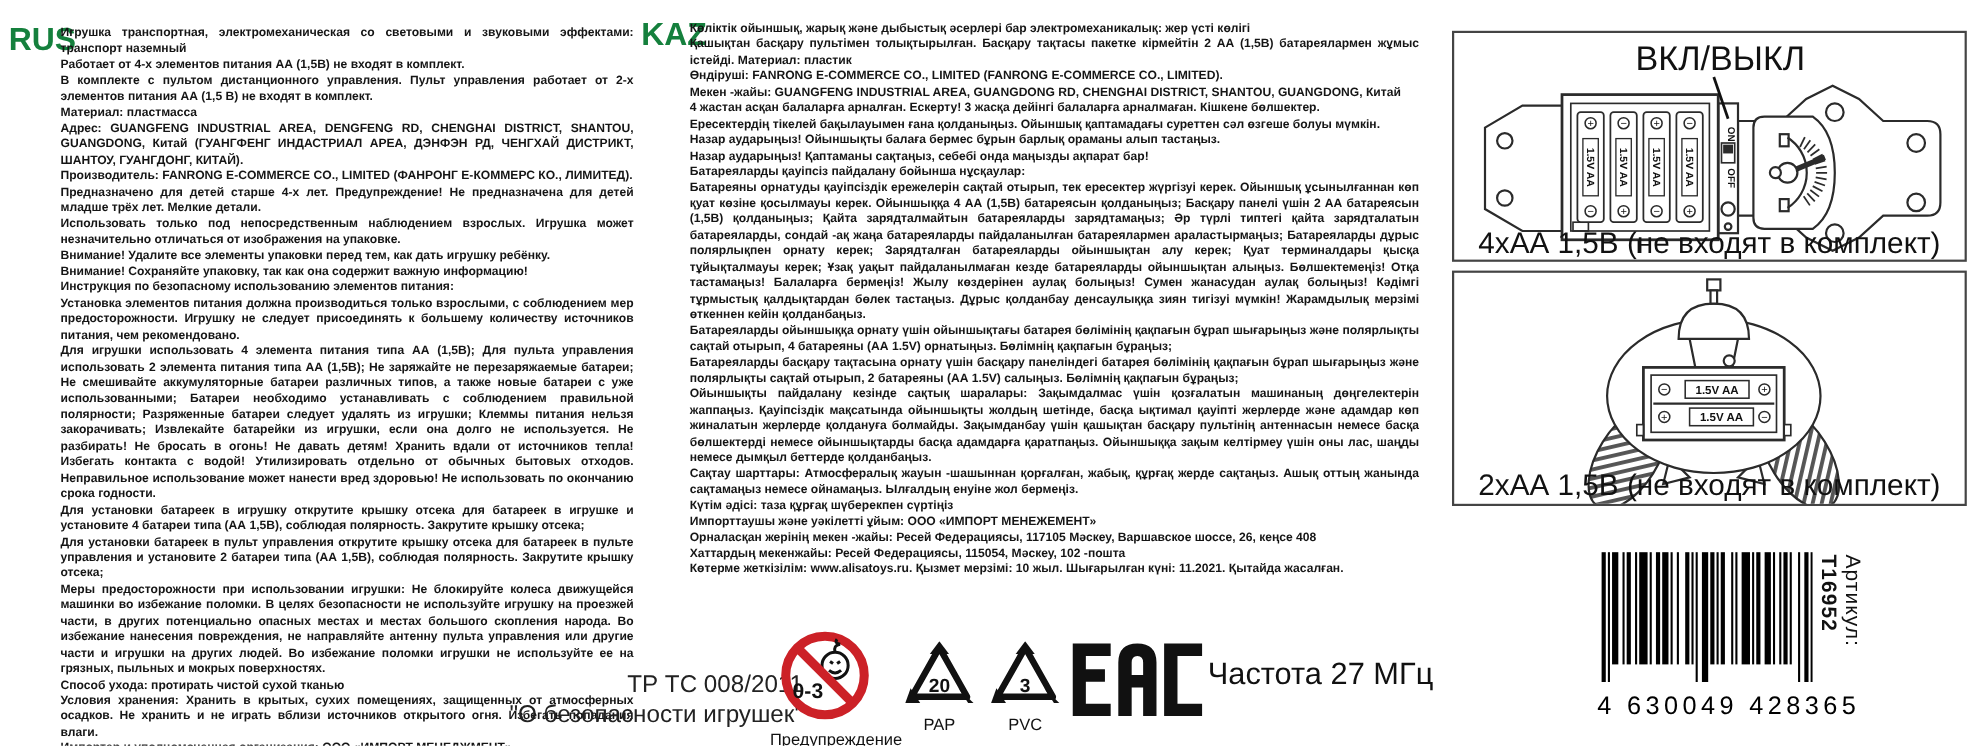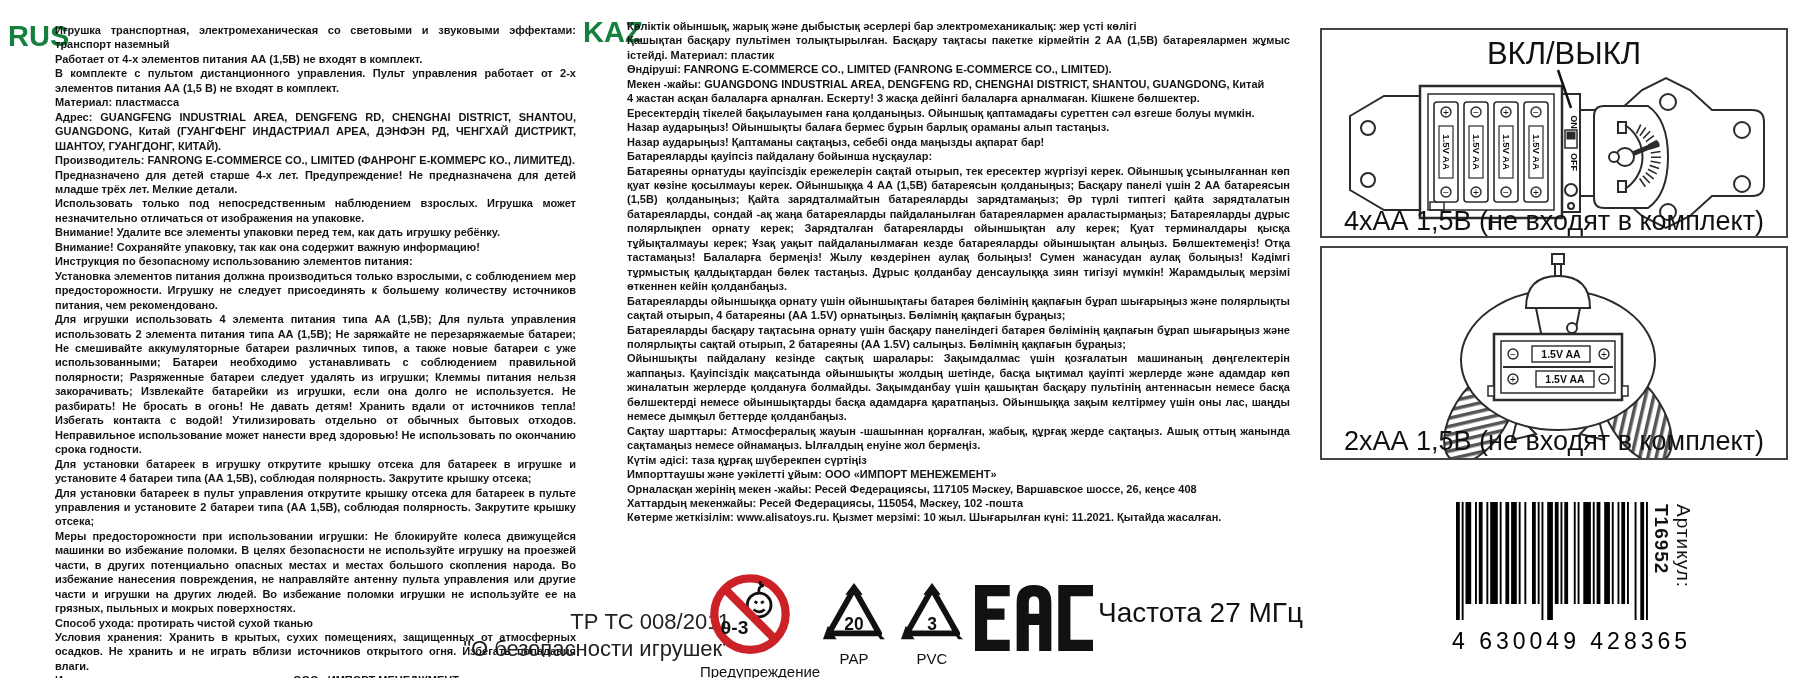--- a/index.html
+++ b/index.html
@@ -68,21 +68,21 @@
     <p>Способ ухода: протирать чистой сухой тканью</p>
     <p>Условия хранения: Хранить в крытых, сухих помещениях, защищенных от атмосферных осадков. Не хранить и не играть вблизи источников открытого огня. Избегать попадания влаги.</p>
     <p>Импортер и уполномоченная организация: ООО «ИМПОРТ МЕНЕДЖМЕНТ»</p>
   </div>
 
 <div class="lang-label" style="left:583px;top:16px;">KAZ</div>
 <div class="text-col" style="left:627px;top:19px;width:663px;height:580px;">
     <p>Көліктік ойыншық, жарық және дыбыстық әсерлері бар электромеханикалық: жер үсті көлігі</p>
     <p>Қашықтан басқару пультімен толықтырылған. Басқару тақтасы пакетке кірмейтін 2 АА (1,5В) батареялармен жұмыс істейді. Материал: пластик</p>
     <p>Өндіруші: FANRONG E-COMMERCE CO., LIMITED (FANRONG E-COMMERCE CO., LIMITED).</p>
-    <p>Мекен -жайы: GUANGDONG INDUSTRIAL AREA, DENGFENG RD, CHENGHAI DISTRICT, SHANTOU, GUANGDONG, Китай</p>
+    <p>Мекен -жайы: GUANGFENG INDUSTRIAL AREA, GUANGDONG RD, CHENGHAI DISTRICT, SHANTOU, GUANGDONG, Китай</p>
     <p>4 жастан асқан балаларға арналған. Ескерту! 3 жасқа дейінгі балаларға арналмаған. Кішкене бөлшектер.</p>
     <p>Ересектердің тікелей бақылауымен ғана қолданыңыз. Ойыншық қаптамадағы суреттен сәл өзгеше болуы мүмкін.</p>
     <p>Назар аударыңыз! Ойыншықты балаға бермес бұрын барлық ораманы алып тастаңыз.</p>
     <p>Назар аударыңыз! Қаптаманы сақтаңыз, себебі онда маңызды ақпарат бар!</p>
     <p>Батареяларды қауіпсіз пайдалану бойынша нұсқаулар:</p>
     <p>Батареяны орнатуды қауіпсіздік ережелерін сақтай отырып, тек ересектер жүргізуі керек. Ойыншық ұсынылғаннан көп қуат көзіне қосылмауы керек. Ойыншыққа 4 АА (1,5В) батареясын қолданыңыз; Басқару панелі үшін 2 АА батареясын (1,5В) қолданыңыз; Қайта зарядталмайтын батареяларды зарядтамаңыз; Әр түрлі типтегі қайта зарядталатын батареяларды, сондай -ақ жаңа батареяларды пайдаланылған батареялармен араластырмаңыз; Батареяларды дұрыс полярлықпен орнату керек; Зарядталған батареяларды ойыншықтан алу керек; Қуат терминалдары қысқа тұйықталмауы керек; Ұзақ уақыт пайдаланылмаған кезде батареяларды ойыншықтан алыңыз. Бөлшектемеңіз! Отқа тастамаңыз! Балаларға бермеңіз! Жылу көздерінен аулақ болыңыз! Сумен жанасудан аулақ болыңыз! Кәдімгі тұрмыстық қалдықтардан бөлек тастаңыз. Дұрыс қолданбау денсаулыққа зиян тигізуі мүмкін! Жарамдылық мерзімі өткеннен кейін қолданбаңыз.</p>
     <p>Батареяларды ойыншыққа орнату үшін ойыншықтағы батарея бөлімінің қақпағын бұрап шығарыңыз және полярлықты сақтай отырып, 4 батареяны (АА 1.5V) орнатыңыз. Бөлімнің қақпағын бұраңыз;</p>
     <p>Батареяларды басқару тақтасына орнату үшін басқару панеліндегі батарея бөлімінің қақпағын бұрап шығарыңыз және полярлықты сақтай отырып, 2 батареяны (АА 1.5V) салыңыз. Бөлімнің қақпағын бұраңыз;</p>
     <p>Ойыншықты пайдалану кезінде сақтық шаралары: Зақымдалмас үшін қозғалатын машинаның дөңгелектерін жаппаңыз. Қауіпсіздік мақсатында ойыншықты жолдың шетінде, басқа ықтимал қауіпті жерлерде және адамдар көп жиналатын жерлерде қолдануға болмайды. Зақымданбау үшін қашықтан басқару пультінің антеннасын немесе басқа бөлшектерді немесе ойыншықтарды басқа адамдарға қаратпаңыз. Ойыншыққа зақым келтірмеу үшін оны лас, шаңды немесе дымқыл беттерде қолданбаңыз.</p>
     <p>Сақтау шарттары: Атмосфералық жауын -шашыннан қорғалған, жабық, құрғақ жерде сақтаңыз. Ашық оттың жанында сақтамаңыз немесе ойнамаңыз. Ылғалдың енуіне жол бермеңіз.</p>

